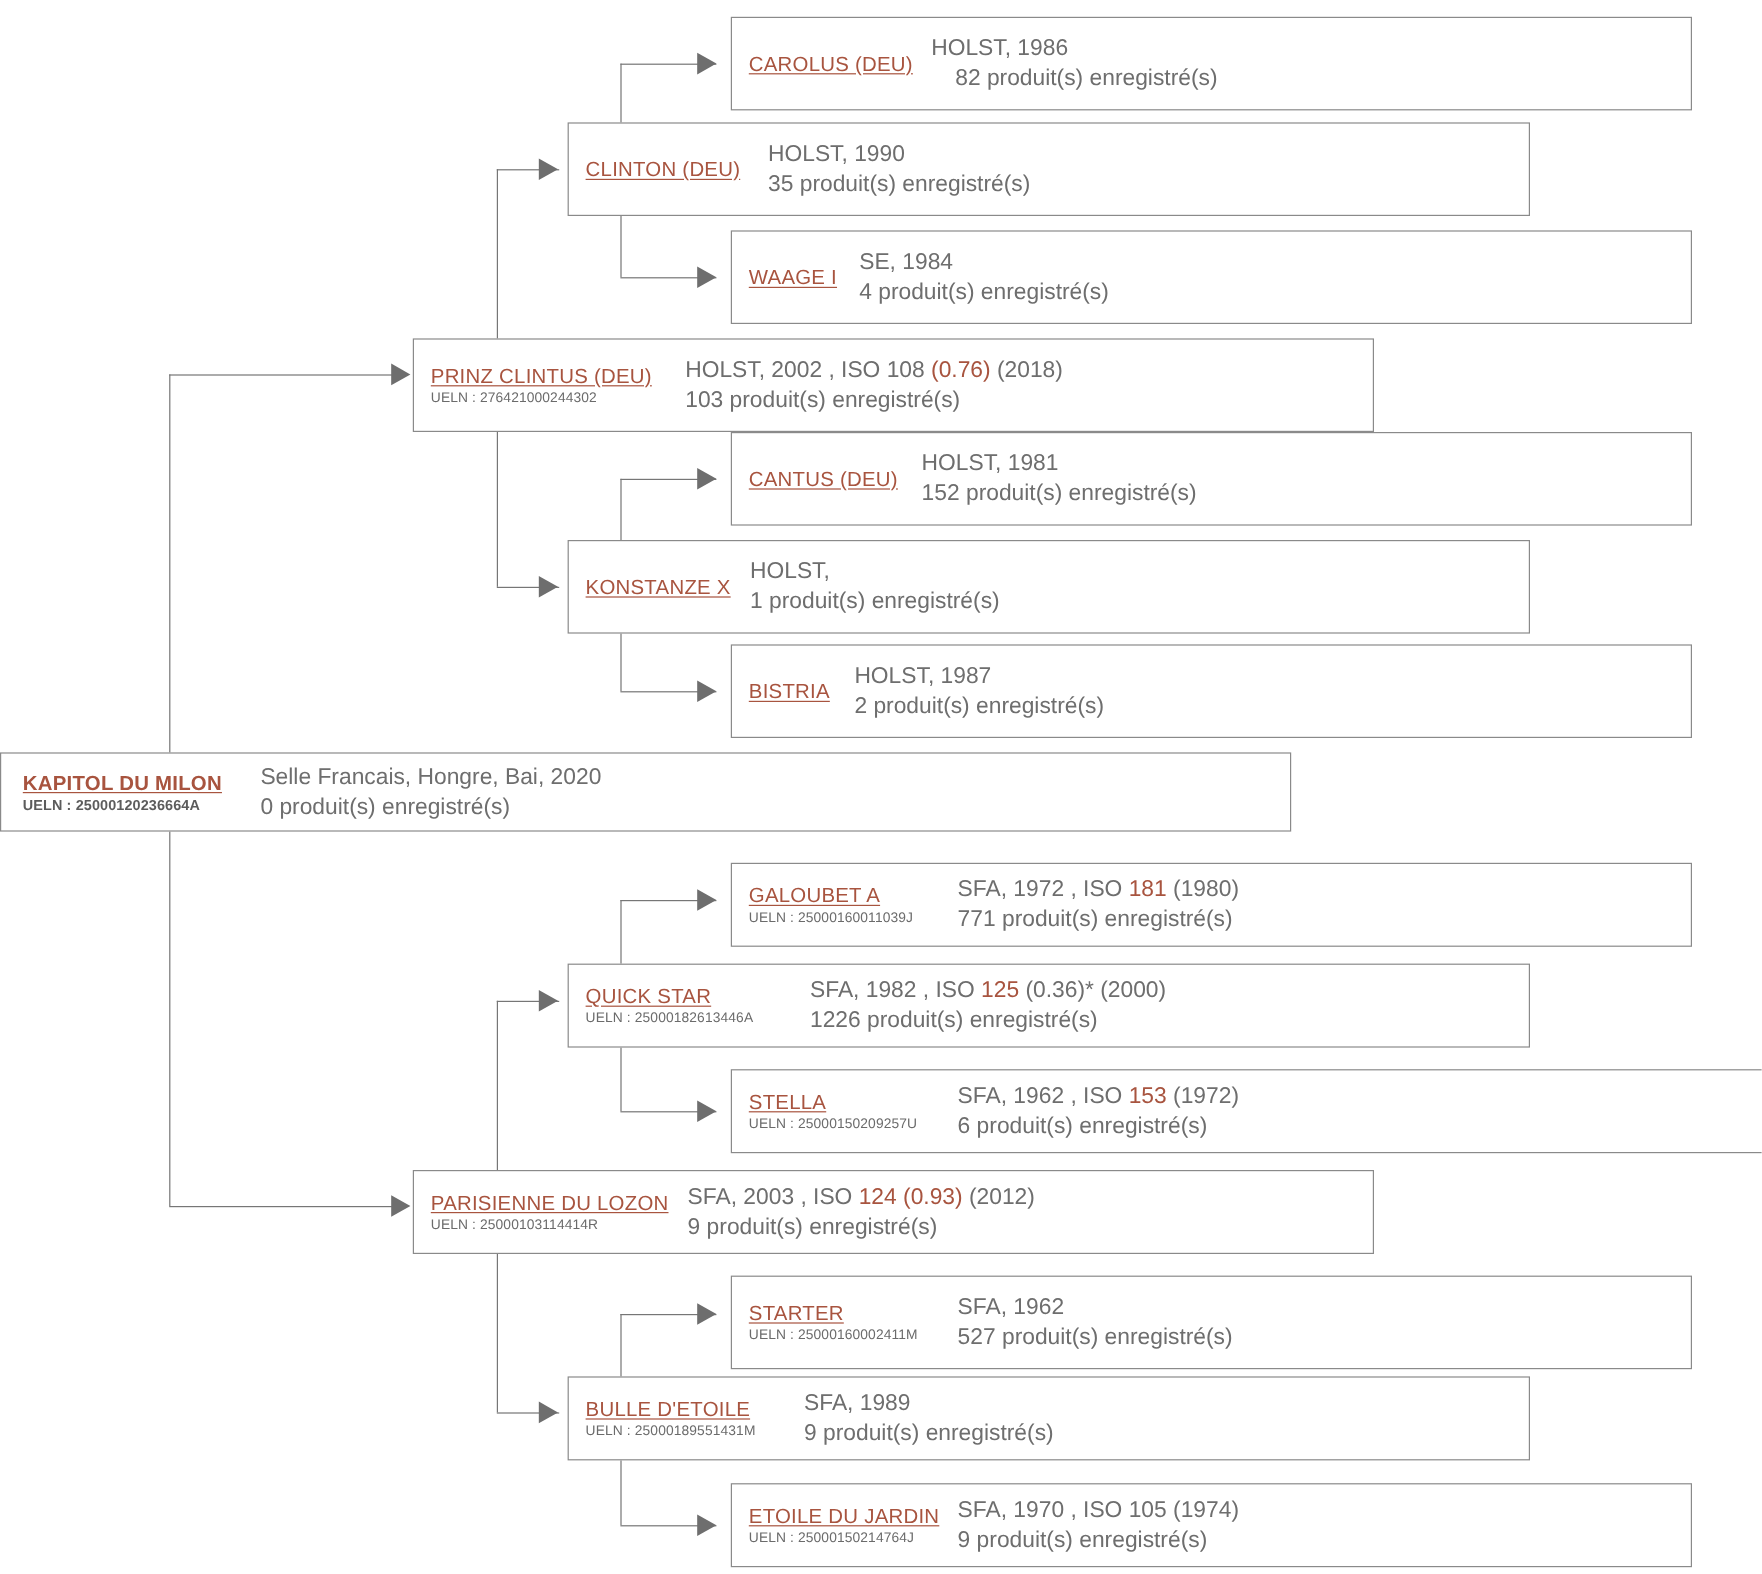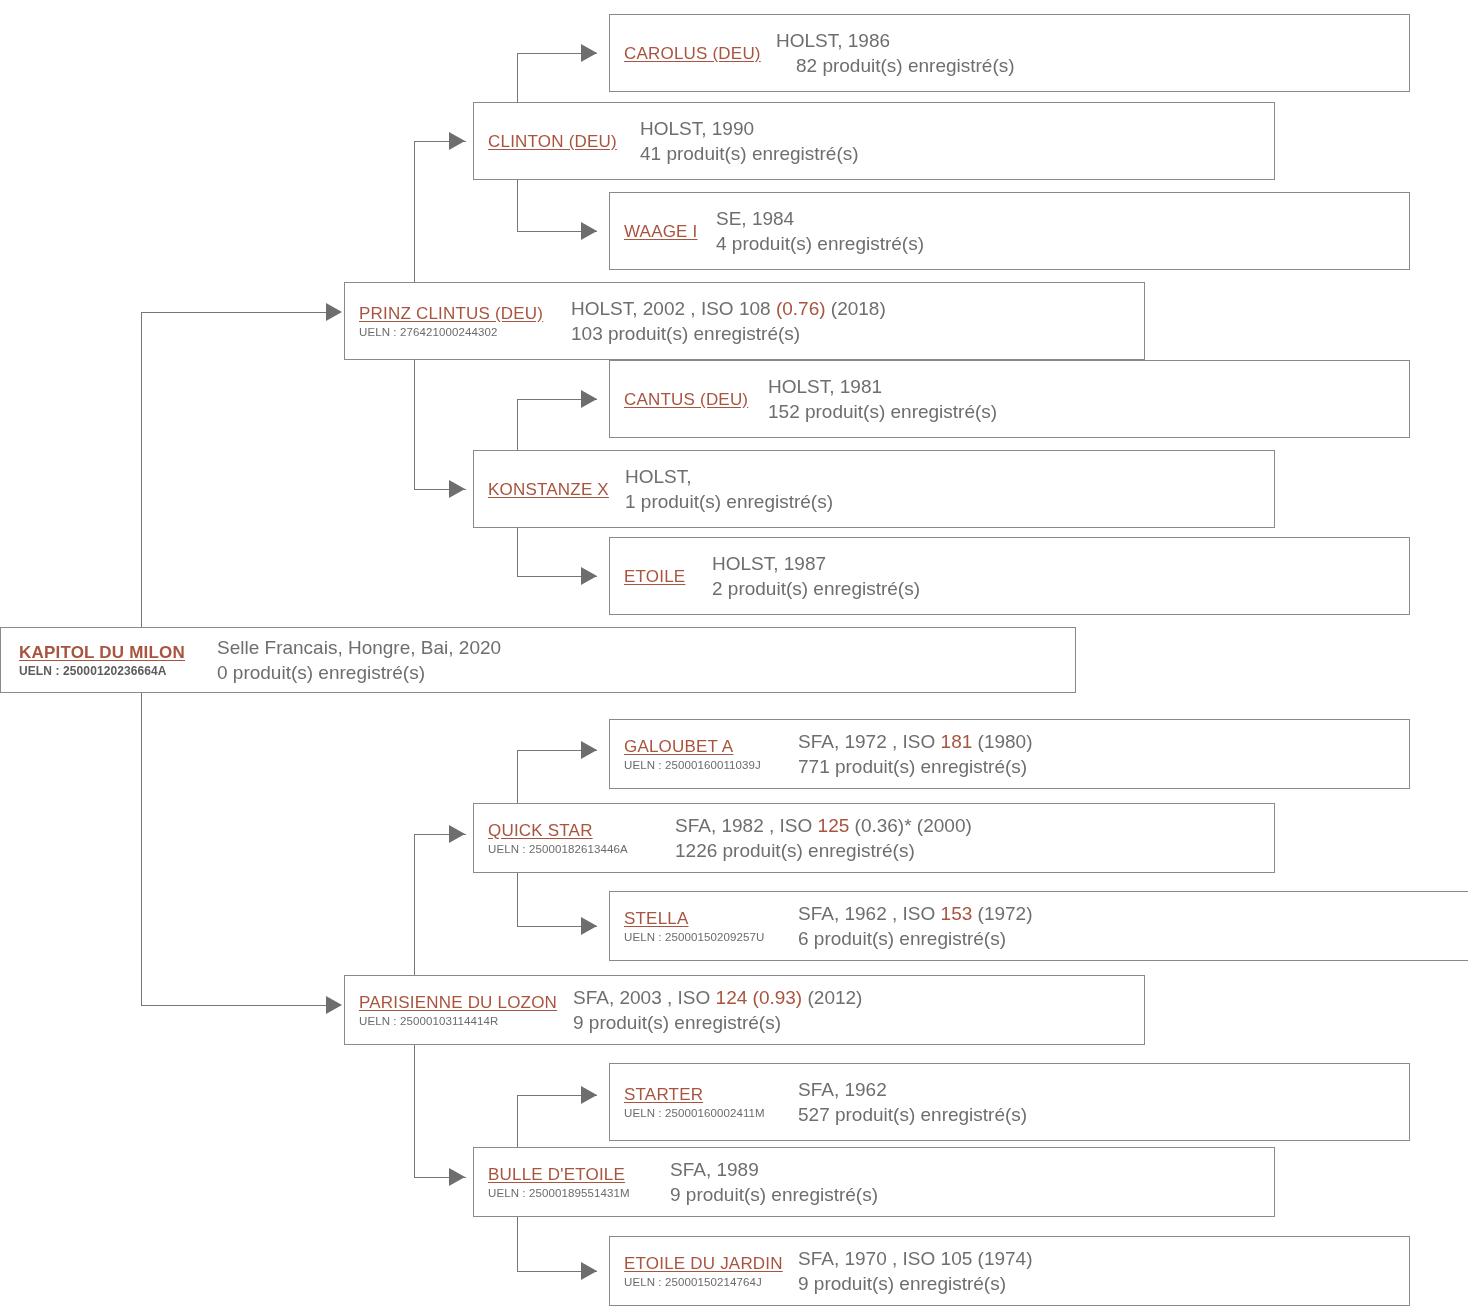--- a/index.html
+++ b/index.html
@@ -131,21 +131,21 @@
       <div class="line2" style="padding-left:20px;">82 produit(s) enregistré(s)</div>
     </div>
   </div>
 
   <div class="node" style="left:473px;top:102px;width:802px;height:78px;">
     <div class="idcol" style="width:160px;">
       <span class="nm">CLINTON (DEU)</span>
     </div>
     <div class="infocol">
       <div class="line1"><span>HOLST, 1990</span><span class="hl"></span><span></span></div>
-      <div class="line2" style="padding-left:0px;">41 produit(s) enregistré(s)</div>
+      <div class="line2" style="padding-left:0px;">35 produit(s) enregistré(s)</div>
     </div>
   </div>
 
   <div class="node" style="left:609px;top:192px;width:801px;height:78px;">
     <div class="idcol" style="width:100px;">
       <span class="nm">WAAGE I</span>
     </div>
     <div class="infocol">
       <div class="line1"><span>SE, 1984</span><span class="hl"></span><span></span></div>
       <div class="line2" style="padding-left:0px;">4 produit(s) enregistré(s)</div>
@@ -178,21 +178,21 @@
       <span class="nm">KONSTANZE X</span>
     </div>
     <div class="infocol">
       <div class="line1"><span>HOLST,</span><span class="hl"></span><span></span></div>
       <div class="line2" style="padding-left:0px;">1 produit(s) enregistré(s)</div>
     </div>
   </div>
 
   <div class="node" style="left:609px;top:537px;width:801px;height:78px;">
     <div class="idcol" style="width:96px;">
-      <span class="nm">ETOILE</span>
+      <span class="nm">BISTRIA</span>
     </div>
     <div class="infocol">
       <div class="line1"><span>HOLST, 1987</span><span class="hl"></span><span></span></div>
       <div class="line2" style="padding-left:0px;">2 produit(s) enregistré(s)</div>
     </div>
   </div>
 
   <div class="node subject" style="left:0px;top:627px;width:1076px;height:66px;">
     <div class="idcol" style="width:210px;padding-left:18px;">
       <span class="nm">KAPITOL DU MILON</span>

